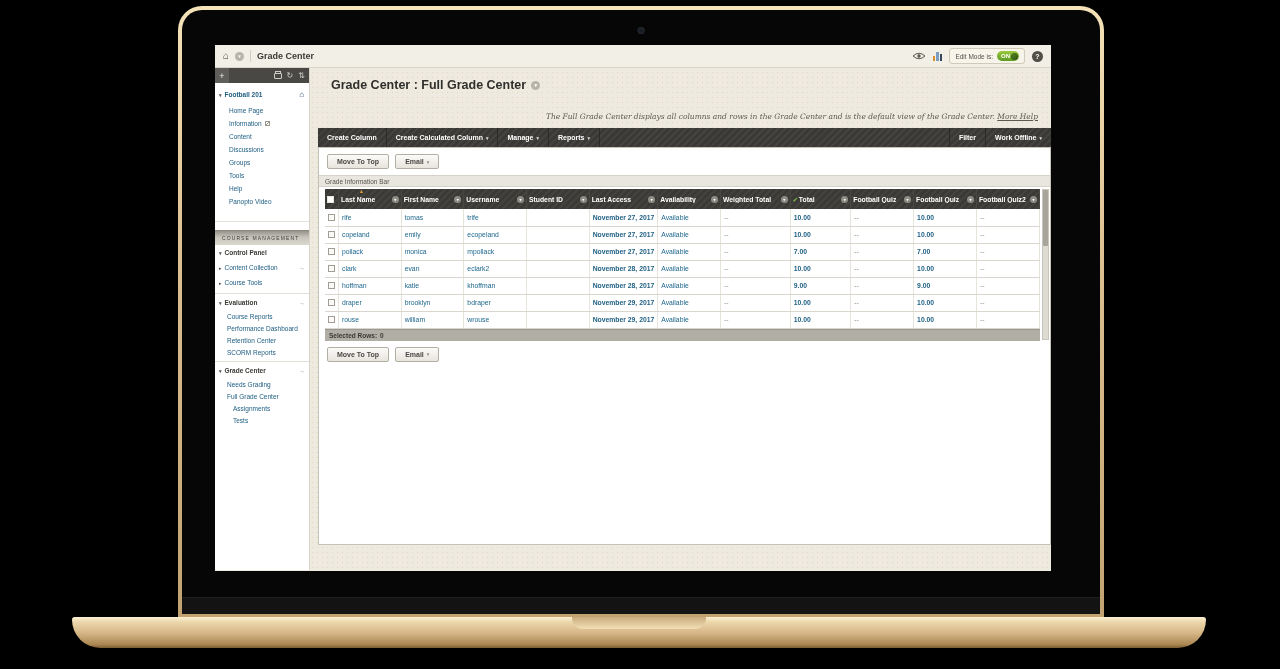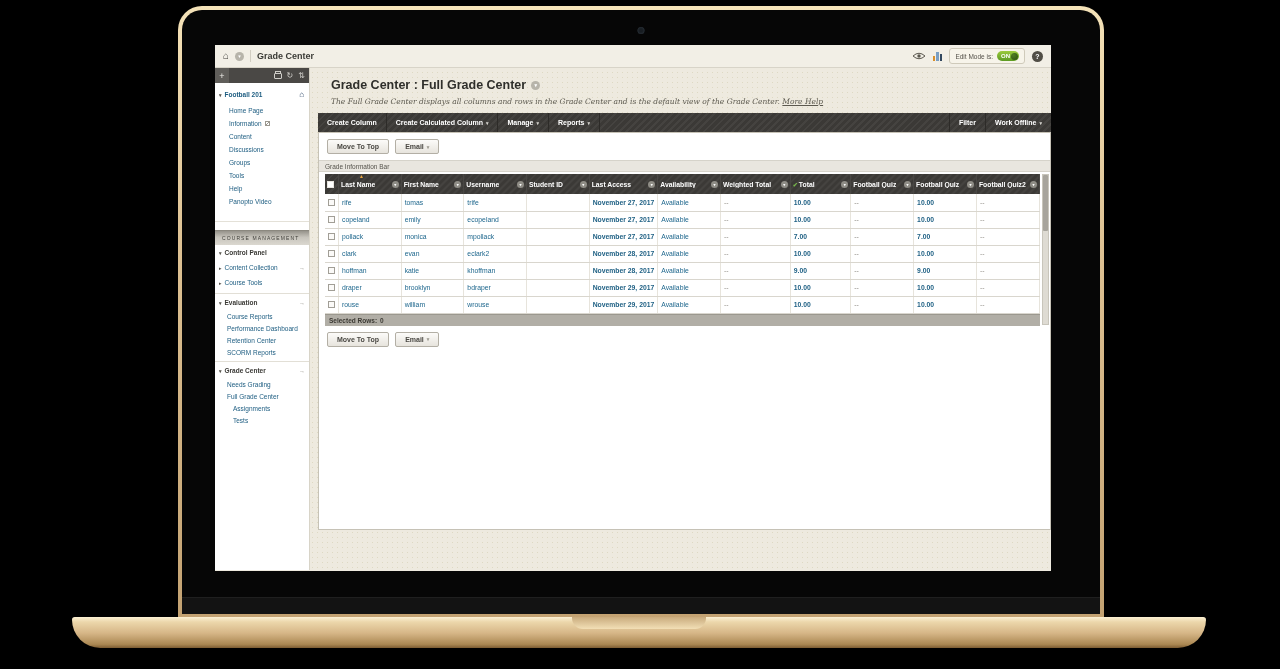--- a/index.html
+++ b/index.html
@@ -82,25 +82,25 @@
   .cp-row { display:flex; align-items:center; gap:3px; padding:4px 4px; cursor:pointer; }
   .cp-row.head { font-weight:bold; color:#3a3935; }
   .cp-row.link { color:#1c5c80; }
   .cp-row.child { color:#1c5c80; padding:2.5px 4px 2.5px 12px; }
   .cp-row.indent2 { padding-left:18px; }
   .cp-row.divider { border-top:1px solid #e2dfd6; margin-top:3px; padding-top:5px; }
   .cp-arrow { margin-left:auto; color:#8d8a81; font-size:6px; }
 
   
   .main { flex:1; margin-left:8px; display:flex; flex-direction:column; min-width:0; }
-  .page-header { padding:10px 13px 7px; }
+  .page-header { padding:10px 13px 7px;text-align:right; }
   .pg-title { font-size:12.5px; font-weight:bold; color:#2f2f2b;
               display:flex; align-items:center; gap:5px; }
   .pg-circ { width:9px; height:9px; }
-  .pg-desc { margin-top:5px; font-family:"DejaVu Serif", serif; font-style:italic;
+  .pg-desc { margin-top:20px; font-family:"DejaVu Serif", serif; font-style:italic;
              font-size:7.5px; color:#5c594f; }
   .more-help { text-decoration:underline; cursor:pointer; }
 
   .stripes { background-color:#3d3b38;
              background-image:repeating-linear-gradient(135deg,#454340 0 2px,#3b3936 2px 5px); }
   .action-bar { height:19px; display:flex; align-items:stretch; color:#fff;
                 font-size:7px; font-weight:bold; flex:none; }
   .ab-btn { display:flex; align-items:center; gap:3px; padding:0 9px;
             border-right:1px solid #2d2b28; cursor:pointer; }
   .ab-right { margin-left:auto; display:flex; }

